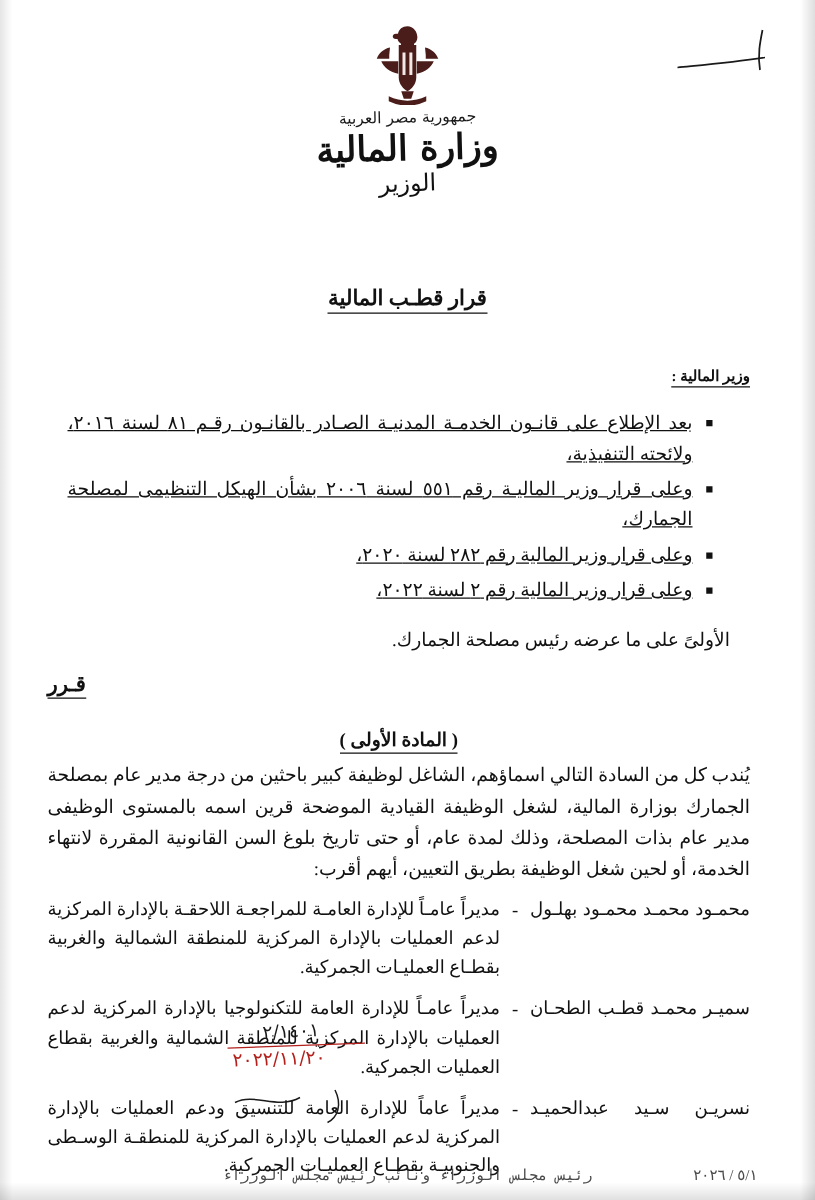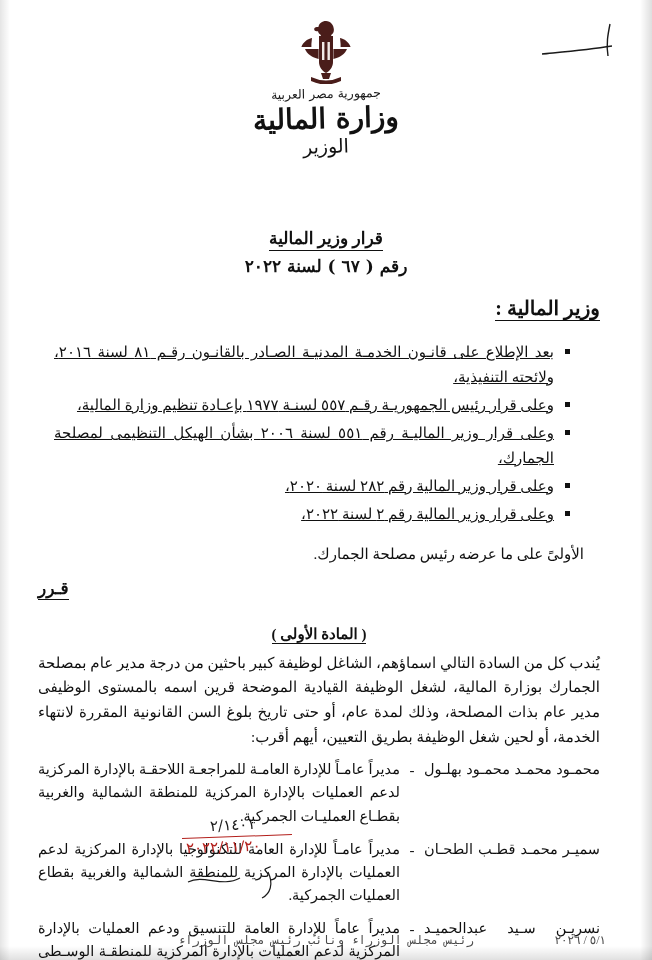--- a/index.html
+++ b/index.html
@@ -123,21 +123,21 @@
   .body-wrap {
     position: absolute;
     top: 292px;
     right: 52px;
     left: 38px;
     text-align: right;
     font-size: 15px;
     line-height: 1.62;
   }
   .minister-heading {
-    font-size: 20px;
+    font-size: 12px;
     font-weight: bold;
     margin-bottom: 6px;
     text-align: right;
   }
   .minister-heading .ul {
     border-bottom: 1.4px solid #111;
     padding-bottom: 1px;
   }
   ul.whereas {
     list-style: none;
@@ -325,35 +325,31 @@
 
         <path d="M12 59 q15 7 30 0 l0 4 q-15 7 -30 0 z" fill="#4a1d1a"></path>
       </svg>
     </div>
     <div class="country-line">جمهورية مصر العربية</div>
     <div class="ministry-line">وزارة المالية</div>
     <div class="minister-line">الوزير</div>
   </div>
 
   <div class="doc-title">
-    <span class="underline-deco">قرار وزير المالية</span>
-  </div>
-  <div class="doc-number">
-    <span class="num-hand">رقم (  ٦٧  ) لسنة ٢٠٢٢</span>
+    <span class="underline-deco">قرار قطـب المالية</span>
   </div>
 
   <div class="body-wrap">
 
     <div class="minister-heading">
       <span class="ul">وزير المالية :</span>
     </div>
 
     <ul class="whereas">
       <li>بعد الإطلاع على قانـون الخدمـة المدنيـة الصـادر بالقانـون رقـم ٨١ لسنة ٢٠١٦، ولائحته التنفيذية،</li>
-      <li>وعلى قرار رئيس الجمهوريـة رقـم ٥٥٧ لسنـة ١٩٧٧ بإعـادة تنظيم وزارة المالية،</li>
       <li>وعلى قرار وزير الماليـة رقم ٥٥١ لسنة ٢٠٠٦ بشأن الهيكل التنظيمى لمصلحة الجمارك،</li>
       <li>وعلى قرار وزير المالية رقم ٢٨٢ لسنة ٢٠٢٠،</li>
       <li>وعلى قرار وزير المالية رقم ٢ لسنة ٢٠٢٢،</li>
     </ul>
 
     <div class="last-whereas">الأولىً على ما عرضه رئيس مصلحة الجمارك.</div>
 
     <div class="decided">
       <span class="ul">قـرر</span>
     </div>

